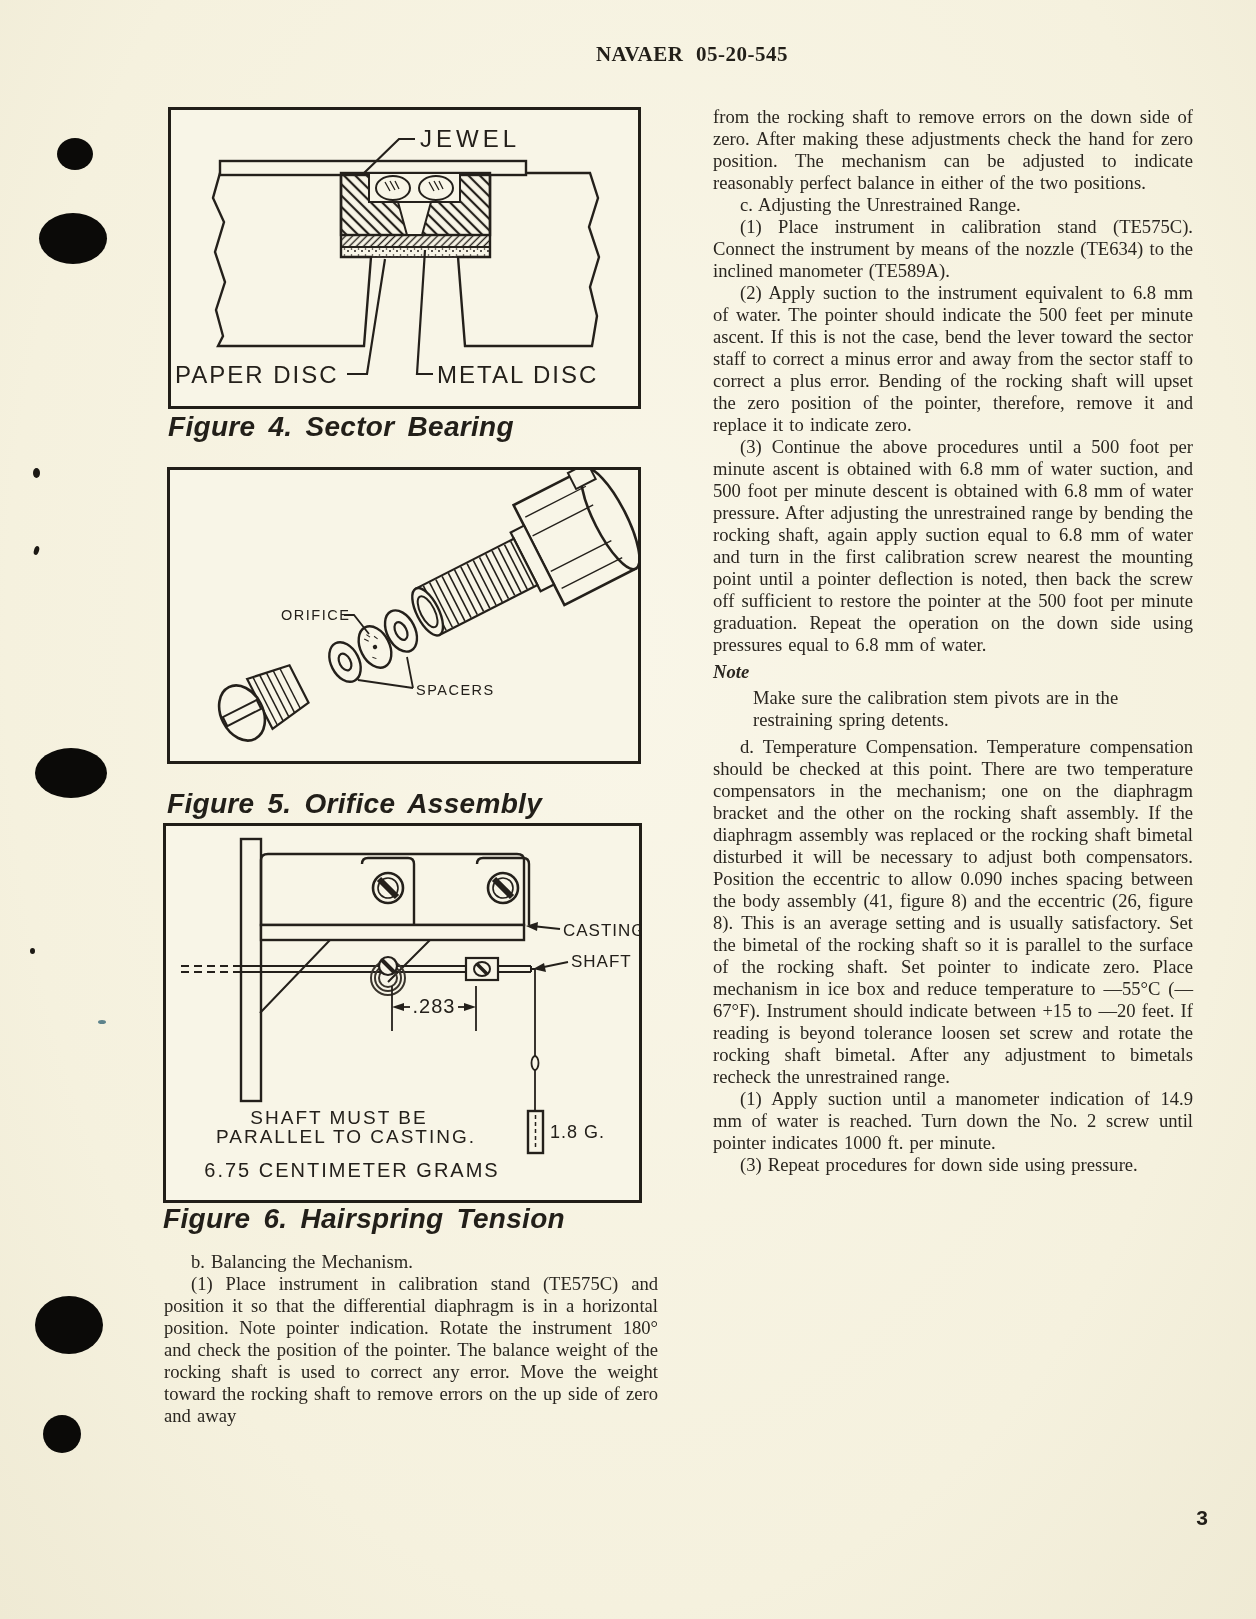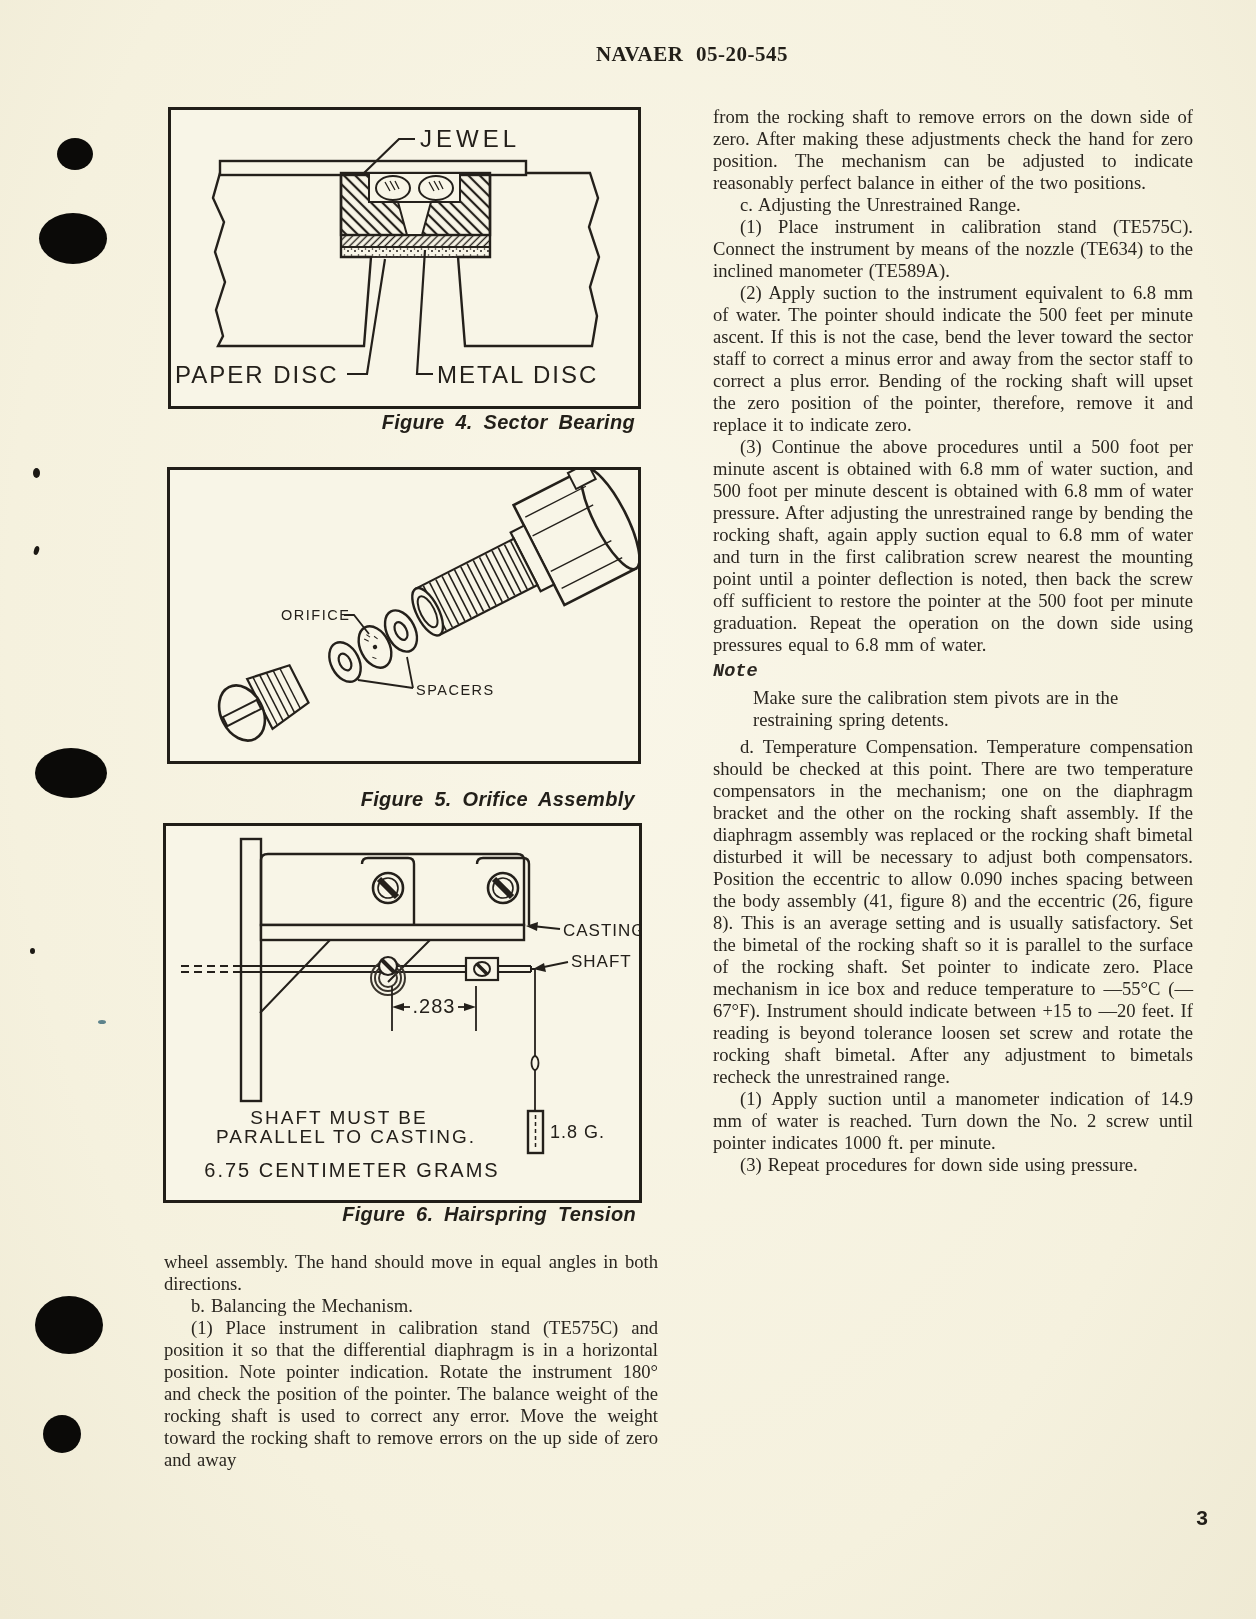--- a/index.html
+++ b/index.html
@@ -23,43 +23,43 @@
     position:absolute;
     border:3.5px solid #211e18;
     background:#f8f5e7;
   }
   #fig4{left:168px; top:107px; width:467px; height:296px;}
   #fig5{left:167px; top:467px; width:468px; height:291px;}
   #fig6{left:163px; top:823px; width:473px; height:374px;}
   .fig-box svg{display:block;width:100%;height:100%;}
   .caption{
     position:absolute;
-    text-align:right;
+    text-align:left;
     font-family:"Liberation Sans", sans-serif;
     font-weight:bold; font-style:italic;
-    font-size:20px; word-spacing:5px; letter-spacing:0.3px;
+    font-size:28px; word-spacing:5px; letter-spacing:0.3px;
     color:#221f19;
   }
   #cap4{left:168px; top:411px; width:467px;}
   #cap5{left:167px; top:768px; width:468px;margin-top:20px;}
   #cap6{left:163px; top:1203px; width:473px;}
   .col{position:absolute;}
   #col-left{left:164px; top:1251px; width:494px;}
   #col-right{left:713px; top:106px; width:480px;}
   .col p{
     margin:0;
     font-size:18.6px; line-height:22px;
     text-align:justify;
     word-spacing:1.5px;
   }
   .p-indent{text-indent:27px;}
   .note-head{
     margin:5px 0 4px 0 !important;
     text-align:right;
-    font-family:Liberation Mono, monospace;
+    font-family:Liberation Serif, serif;
     font-weight:bold; font-style:italic;
     font-size:19px;
   }
   .note-body{
     margin:0 6px 5px 40px !important;
     text-align:left !important;
   }
   .page-number{
     position:absolute; left:1178px; top:1506px; width:30px;
     text-align:right;
@@ -301,21 +301,20 @@
       </g>
 
       <text x="173" y="298" font-size="19" letter-spacing="2" text-anchor="middle">SHAFT MUST BE</text>
       <text x="180" y="317" font-size="19" letter-spacing="2" text-anchor="middle">PARALLEL TO CASTING.</text>
       <text x="186" y="351" font-size="20" letter-spacing="2" text-anchor="middle">6.75 CENTIMETER GRAMS</text>
     </svg>
   </div>
   <div class="caption" id="cap6">Figure 6. Hairspring Tension</div>
 
   <div class="col" id="col-left">
-    <p>wheel assembly. The hand should move in equal angles in both directions.</p>
     <p class="p-indent">b. Balancing the Mechanism.</p>
     <p class="p-indent">(1) Place instrument in calibration stand (TE575C) and position it so that the differential diaphragm is in a horizontal position. Note pointer indication. Rotate the instrument 180° and check the position of the pointer. The balance weight of the rocking shaft is used to correct any error. Move the weight toward the rocking shaft to remove errors on the up side of zero and away</p>
   </div>
 
   <div class="col" id="col-right">
     <p>from the rocking shaft to remove errors on the down side of zero. After making these adjustments check the hand for zero position. The mechanism can be adjusted to indicate reasonably perfect balance in either of the two positions.</p>
     <p class="p-indent">c. Adjusting the Unrestrained Range.</p>
     <p class="p-indent">(1) Place instrument in calibration stand (TE575C). Connect the instrument by means of the nozzle (TE634) to the inclined manometer (TE589A).</p>
     <p class="p-indent">(2) Apply suction to the instrument equivalent to 6.8 mm of water. The pointer should indicate the 500 feet per minute ascent. If this is not the case, bend the lever toward the sector staff to correct a minus error and away from the sector staff to correct a plus error. Bending of the rocking shaft will upset the zero position of the pointer, therefore, remove it and replace it to indicate zero.</p>
     <p class="p-indent">(3) Continue the above procedures until a 500 foot per minute ascent is obtained with 6.8 mm of water suction, and 500 foot per minute descent is obtained with 6.8 mm of water pressure. After adjusting the unrestrained range by bending the rocking shaft, again apply suction equal to 6.8 mm of water and turn in the first calibration screw nearest the mounting point until a pointer deflection is noted, then back the screw off sufficient to restore the pointer at the 500 foot per minute graduation. Repeat the operation on the down side using pressures equal to 6.8 mm of water.</p>

